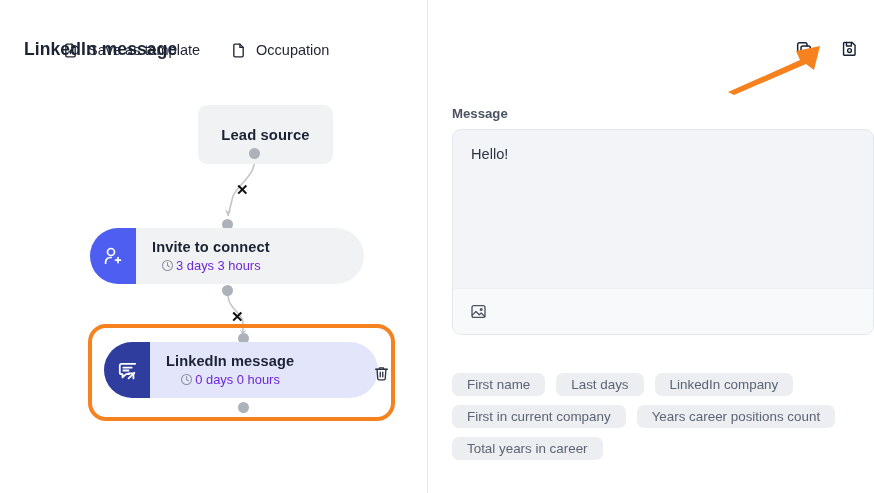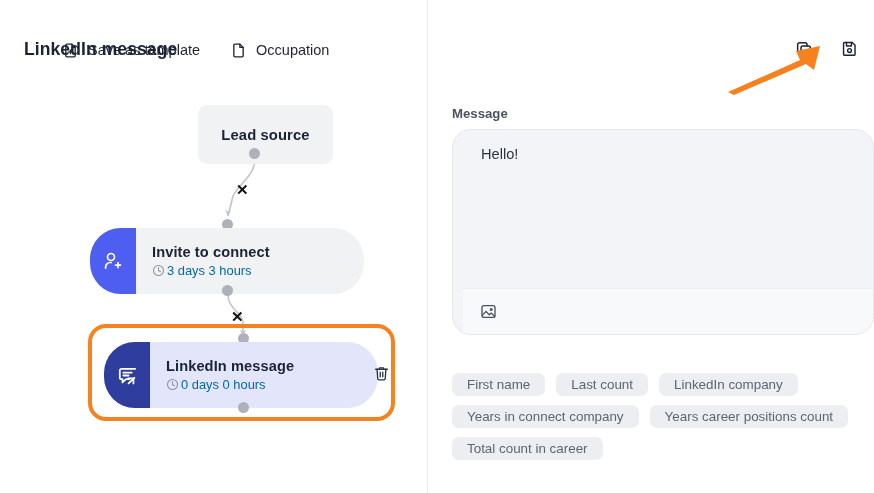--- a/index.html
+++ b/index.html
@@ -40,39 +40,39 @@
     display: flex; align-items: center; overflow: hidden;
   }
   .node-lead {
     left: 198px; top: 105px; width: 135px; height: 59px;
     justify-content: center;
   }
   .node-lead .title {
     font-size: 14.8px; font-weight: 700; color: #1b2334; letter-spacing: .1px;
   }
 
-  .node-step { height: 66px; border-radius: 31px; }
+  .node-step { height: 56px; border-radius: 31px; }
   .node-invite { left: 90px; top: 228px; width: 274px; }
   .node-msg    { left: 104px; top: 342px; width: 274px; background: #e3e5fb; }
 
   .node-icon {
     width: 46px; height: 100%; flex: none;
     display: flex; align-items: center; justify-content: center;
   }
   .icon-invite { background: #4d5ef0; }
   .icon-msg    { background: #2f3e9e; }
   .node-icon svg { display: block; }
 
   .node-body { padding-left: 16px; display: flex; flex-direction: column; gap: 3px; }
   .node-body .n-title {
     font-size: 14.6px; font-weight: 700; color: #1b2334; letter-spacing: .1px;
   }
   .node-body .n-sub {
     display: flex; align-items: center; gap: 2px;
-    font-size: 12.9px; color: #0369a1;
+    font-size: 12.9px; color: #6d28d9; justify-content: center;
   }
   .node-body .n-sub svg { display: block; }
 
   .trash {
     position: absolute; left: 372px; top: 364px;
     width: 19px; height: 19px; cursor: pointer;
   }
   .trash svg { display: block; }
 
   
@@ -116,22 +116,22 @@
   .head-btn { width: 20px; height: 20px; cursor: pointer; }
   .head-btn svg { display: block; }
 
   .field-label {
     position: absolute; left: 452px; top: 106px;
     font-size: 13.2px; color: #4b5362; font-weight: bold;
   }
 
   .editor {
     position: absolute; left: 452px; top: 129px; width: 422px; height: 206px;
-    border: 1px solid #e4e7ec; border-radius: 19px; background: #f2f4f7;
-    overflow: hidden; display: flex; flex-direction: column; padding-left: 10px;
+    border: 1px solid #e4e7ec; border-radius: 9px; background: #f2f4f7;
+    overflow: hidden; display: flex; flex-direction: column;
   }
   .editor-area {
     flex: 1; padding: 16px 18px; font-size: 14.6px; color: #2c3442;
     cursor: text;
   }
   .editor-bar {
     height: 46px; background: #f8f9fb; border-top: 1px solid #edeff3;
     display: flex; align-items: center; padding-left: 16px;
   }
   .editor-bar .ic-btn { width: 19px; height: 19px; cursor: pointer; }
@@ -292,20 +292,20 @@
           <rect x="3.8" y="4.6" width="16.4" height="14.8" rx="2.4"></rect>
           <circle cx="15.4" cy="9.4" r="1.1"></circle>
           <path d="M4.2 16.6l4.6-4.6 4.2 4.2 2.4-2.2 4.6 4.2"></path>
         </svg>
       </span>
     </div>
   </div>
 
   <div class="chips">
     <button class="chip">First name</button>
-    <button class="chip">Last count</button>
+    <button class="chip">Last days</button>
     <button class="chip">LinkedIn company</button>
-    <button class="chip">Years in connect company</button>
+    <button class="chip">First in current company</button>
     <button class="chip">Years career positions count</button>
-    <button class="chip">Total count in career</button>
+    <button class="chip">Total years in career</button>
   </div>
 
 </div>
 
 </body></html>

